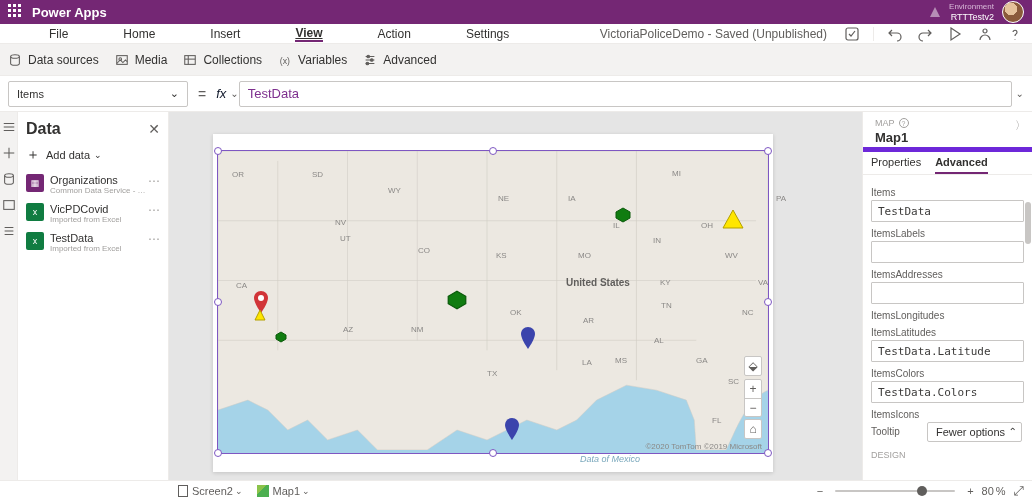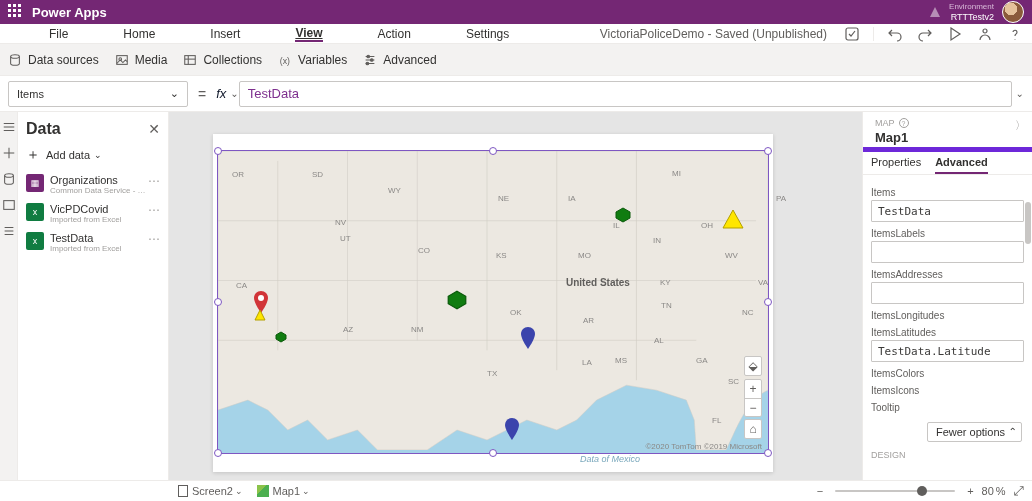--- a/index.html
+++ b/index.html
@@ -455,20 +455,21 @@
       <div class="pp-field-label">Items</div>
       <input class="pp-field-input" value="TestData" style="">
       <div class="pp-field-label">ItemsLabels</div>
       <input class="pp-field-input" value="" style="">
       <div class="pp-field-label">ItemsAddresses</div>
       <input class="pp-field-input" value="" style="">
       <div class="pp-field-label">ItemsLongitudes</div>
       <div class="pp-field-label">ItemsLatitudes</div>
       <input class="pp-field-input" value="TestData.Latitude" style="">
       <div class="pp-field-label">ItemsColors</div>
+      <input class="pp-field-input" value="TestData.Colors" style="">
       <div class="pp-field-label">ItemsIcons</div>
       <div class="pp-field-label">Tooltip</div>
       
     </div>
     <div class="fewer">Fewer options</div>
     <div class="design-label">DESIGN</div>
     <div class="pp-scroll">
         <div class="pp-thumb"></div>
       </div>
   </div>

